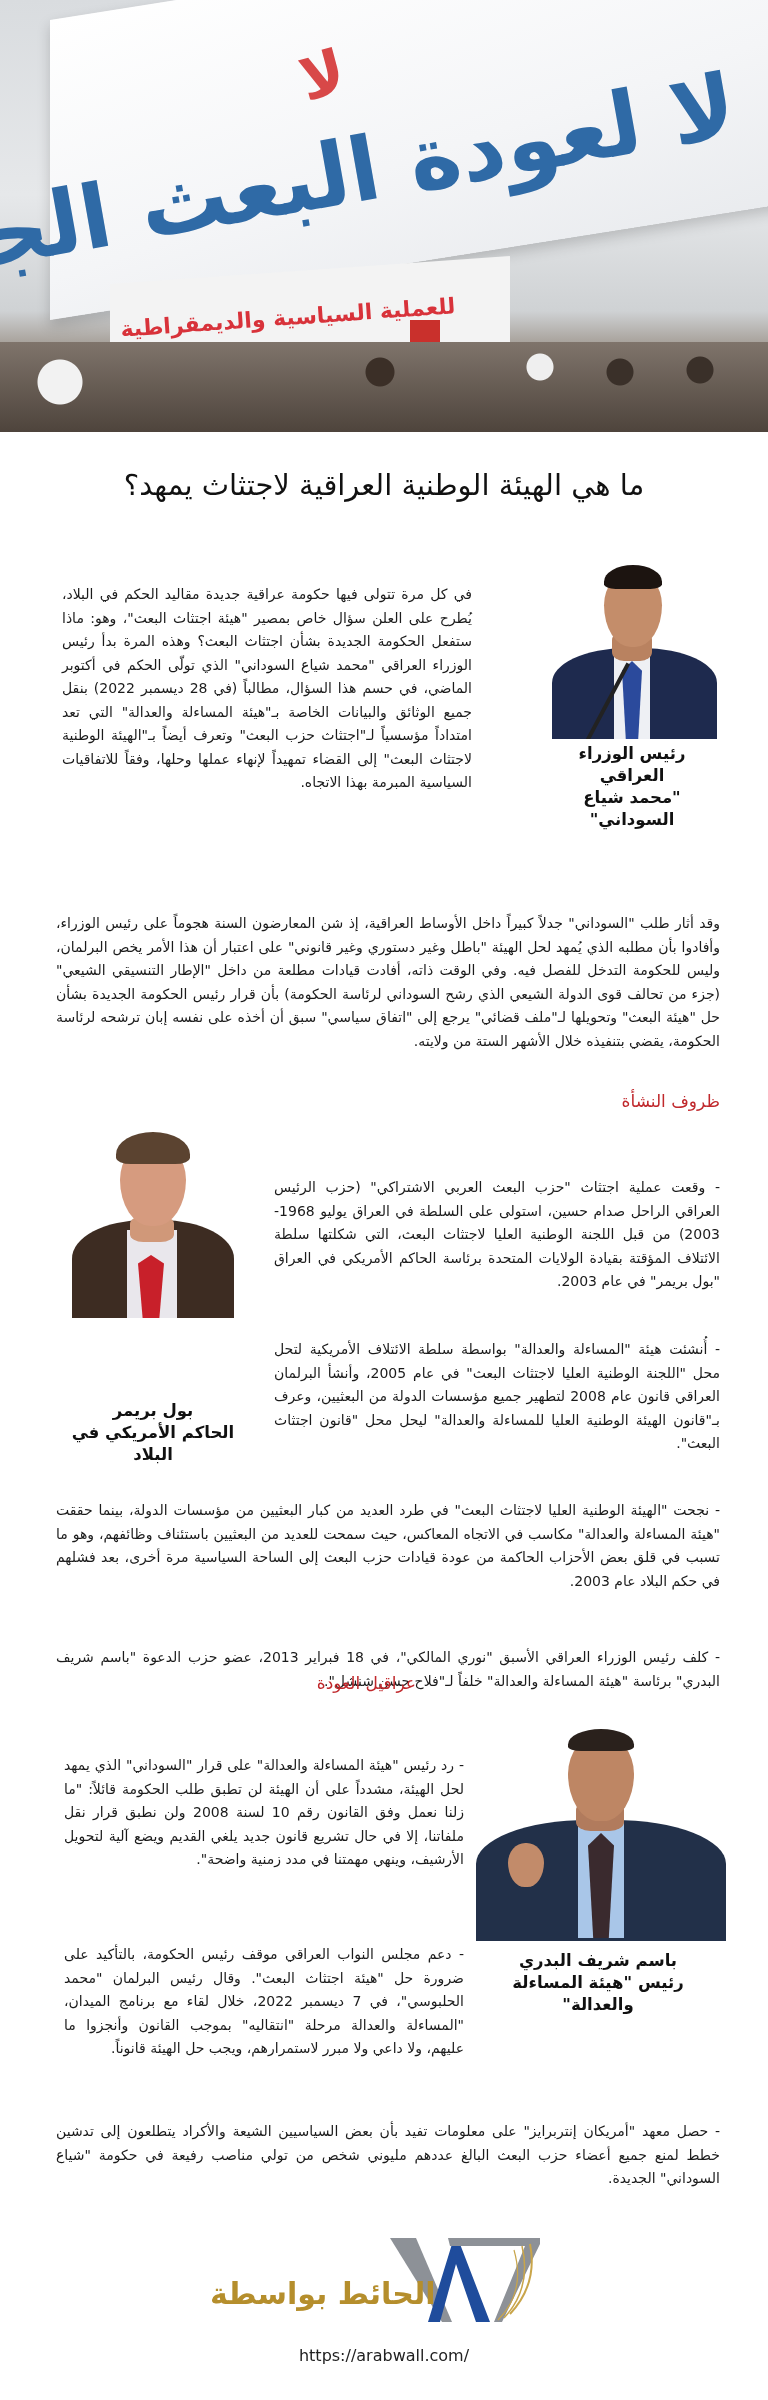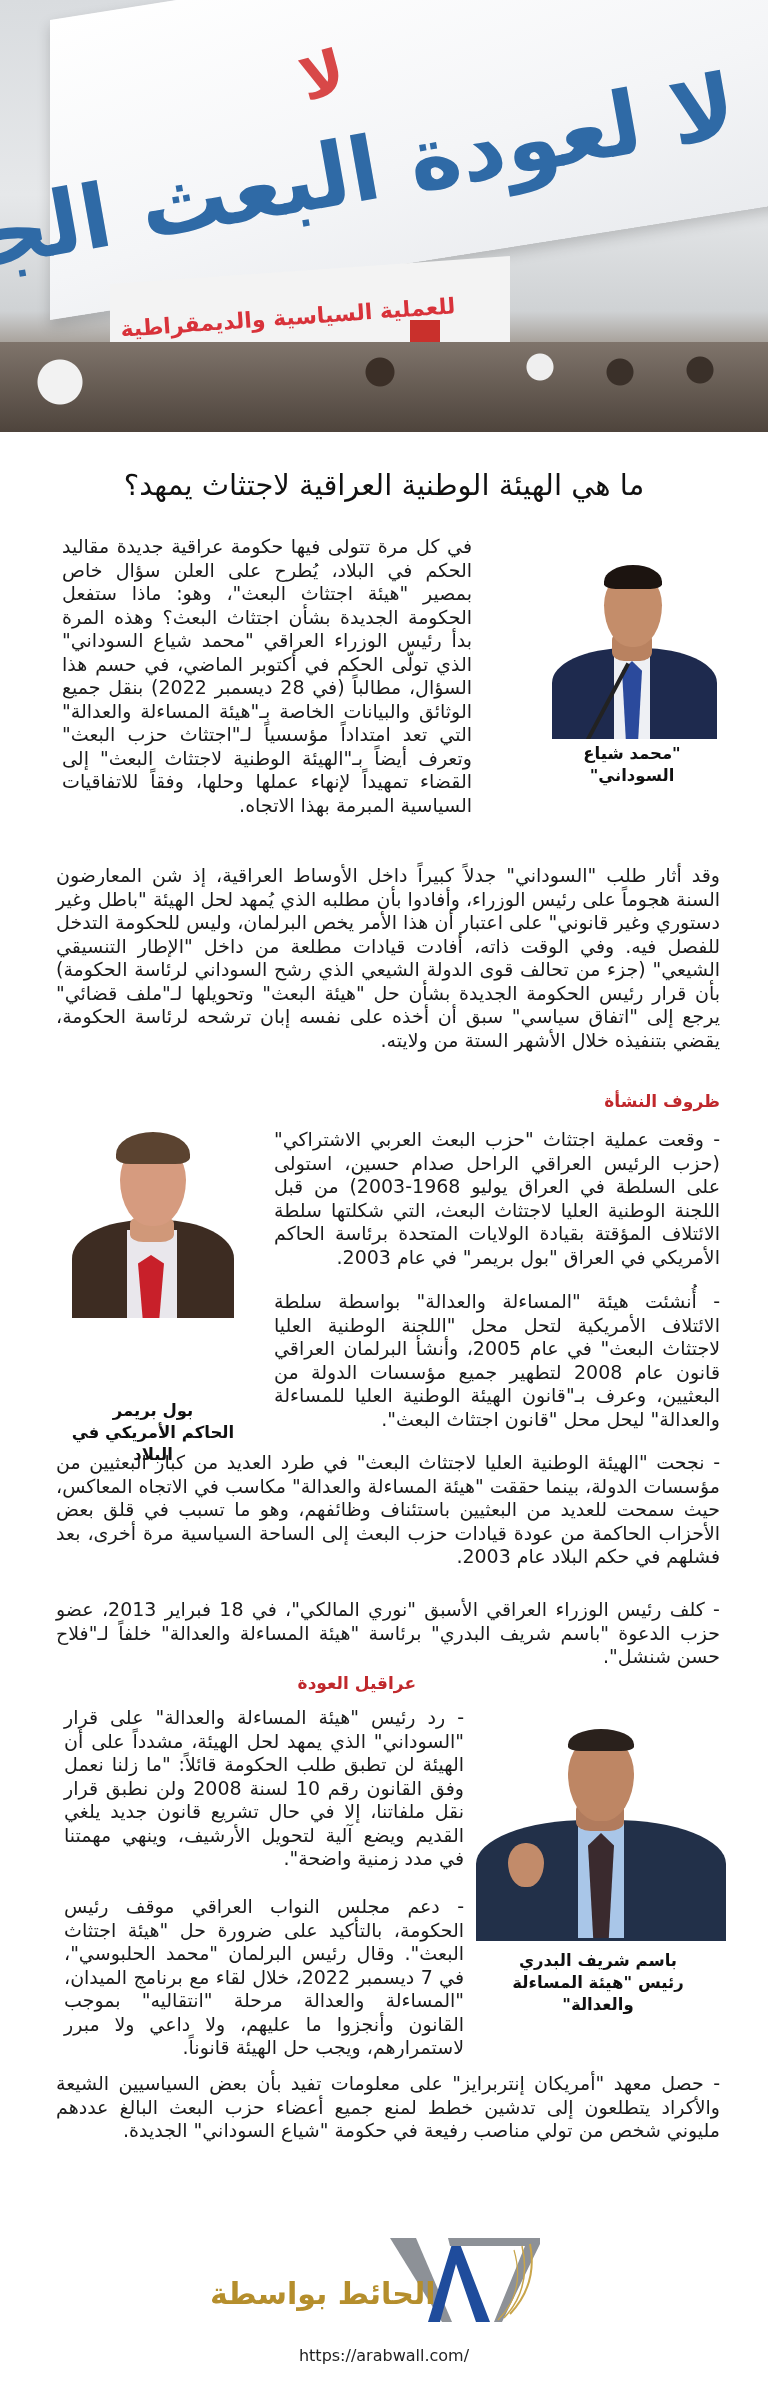--- a/index.html
+++ b/index.html
@@ -58,25 +58,25 @@
     background: linear-gradient(180deg, #c9302c 0 33%, #fff 33% 66%, #222 66%);
   }
   
   .page-title {
     position: absolute; top: 468px; left: 0; width: 768px;
     text-align: center; font-size: 29px; font-weight: normal; color: #111;
     font-family: "DejaVu Sans", sans-serif;
   }
   
   .para {
-    position: absolute; font-size: 19px; line-height: 23.5px;
-    text-align: justify; text-align-last: right; color: #1b1b1b;
+    position: absolute; font-size: 14px; line-height: 23.5px;
+    text-align: justify; text-align-last: right; color: #1b1b1b; margin-top: 48px;
   }
   .section-heading {
-    position: absolute; font-size: 17px; font-weight: bold; color: #c0282c;
+    position: absolute; font-size: 17px; font-weight: normal; color: #c0282c;
   }
   
   .portrait { position: absolute; overflow: hidden; }
   .portrait .bg { position: absolute; inset: 0; background: #ffffff; }
   .portrait .suit { position: absolute; border-radius: 45% 45% 0 0 / 35% 35% 0 0; }
   .portrait .shirt { position: absolute; }
   .portrait .tie { position: absolute; clip-path: polygon(50% 0, 100% 12%, 80% 100%, 50% 110%, 20% 100%, 0 12%); }
   .portrait .neck { position: absolute; border-radius: 30%; }
   .portrait .face { position: absolute; border-radius: 48% 48% 46% 46% / 45% 45% 55% 55%; }
   .portrait .hair { position: absolute; border-radius: 50% 50% 20% 20% / 70% 70% 20% 20%; }
@@ -117,20 +117,21 @@
   <div class="bg"></div>
   <div class="suit" style="left:8px; top:95px; width:165px; height:100px; background:#1e2a4e;"></div>
   <div class="shirt" style="left:70px; top:100px; width:36px; height:90px; background:#eef0f4;"></div>
   <div class="tie" style="left:78px; top:108px; width:20px; height:82px; background:#2b4a9c;"></div>
   <div class="neck" style="left:68px; top:78px; width:40px; height:30px; background:#b98260;"></div>
   <div class="face" style="left:60px; top:18px; width:58px; height:76px; background:#c48d6a;"></div>
   <div class="hair" style="left:60px; top:12px; width:58px; height:24px; background:#1c1410;"></div>
   <div class="mic" style="left:40px; top:100px; height:90px; transform:rotate(28deg);"></div>
 </div>
 <div class="caption" style="top:743px; right:48px; width:176px;">
+  <div>رئيس الوزراء العراقي</div>
   <div>"محمد شياع السوداني"</div>
 </div>
 
 <p class="para" style="top:864px; right:48px; width:664px;">وقد أثار طلب "السوداني" جدلاً كبيراً داخل الأوساط العراقية، إذ شن المعارضون السنة هجوماً على رئيس الوزراء، وأفادوا بأن مطلبه الذي يُمهد لحل الهيئة "باطل وغير دستوري وغير قانوني" على اعتبار أن هذا الأمر يخص البرلمان، وليس للحكومة التدخل للفصل فيه. وفي الوقت ذاته، أفادت قيادات مطلعة من داخل "الإطار التنسيقي الشيعي" (جزء من تحالف قوى الدولة الشيعي الذي رشح السوداني لرئاسة الحكومة) بأن قرار رئيس الحكومة الجديدة بشأن حل "هيئة البعث" وتحويلها لـ"ملف قضائي" يرجع إلى "اتفاق سياسي" سبق أن أخذه على نفسه إبان ترشحه لرئاسة الحكومة، يقضي بتنفيذه خلال الأشهر الستة من ولايته.</p>
 
 <h2 class="section-heading" style="top:1091px; right:48px;">ظروف النشأة</h2>
 
 <p class="para" style="top:1128px; right:48px; width:446px;">- وقعت عملية اجتثاث "حزب البعث العربي الاشتراكي" (حزب الرئيس العراقي الراحل صدام حسين، استولى على السلطة في العراق يوليو 1968-2003) من قبل اللجنة الوطنية العليا لاجتثاث البعث، التي شكلتها سلطة الائتلاف المؤقتة بقيادة الولايات المتحدة برئاسة الحاكم الأمريكي في العراق "بول بريمر" في عام 2003.</p>
 
 <div class="portrait" style="top:1120px; left:72px; width:162px; height:198px;">

